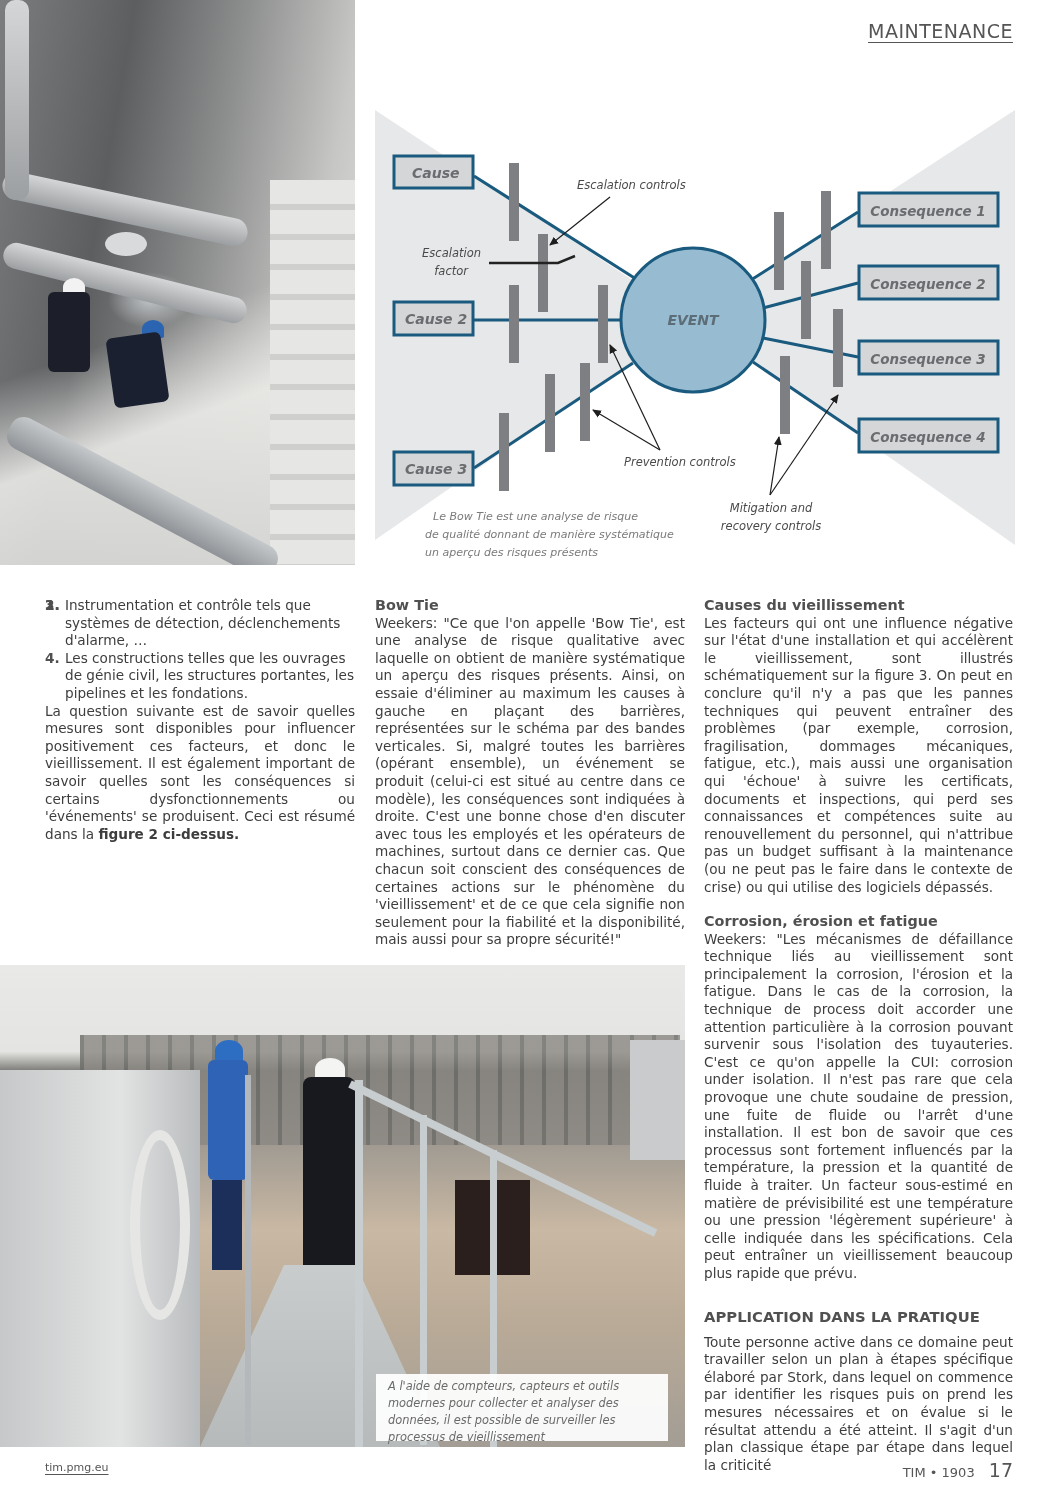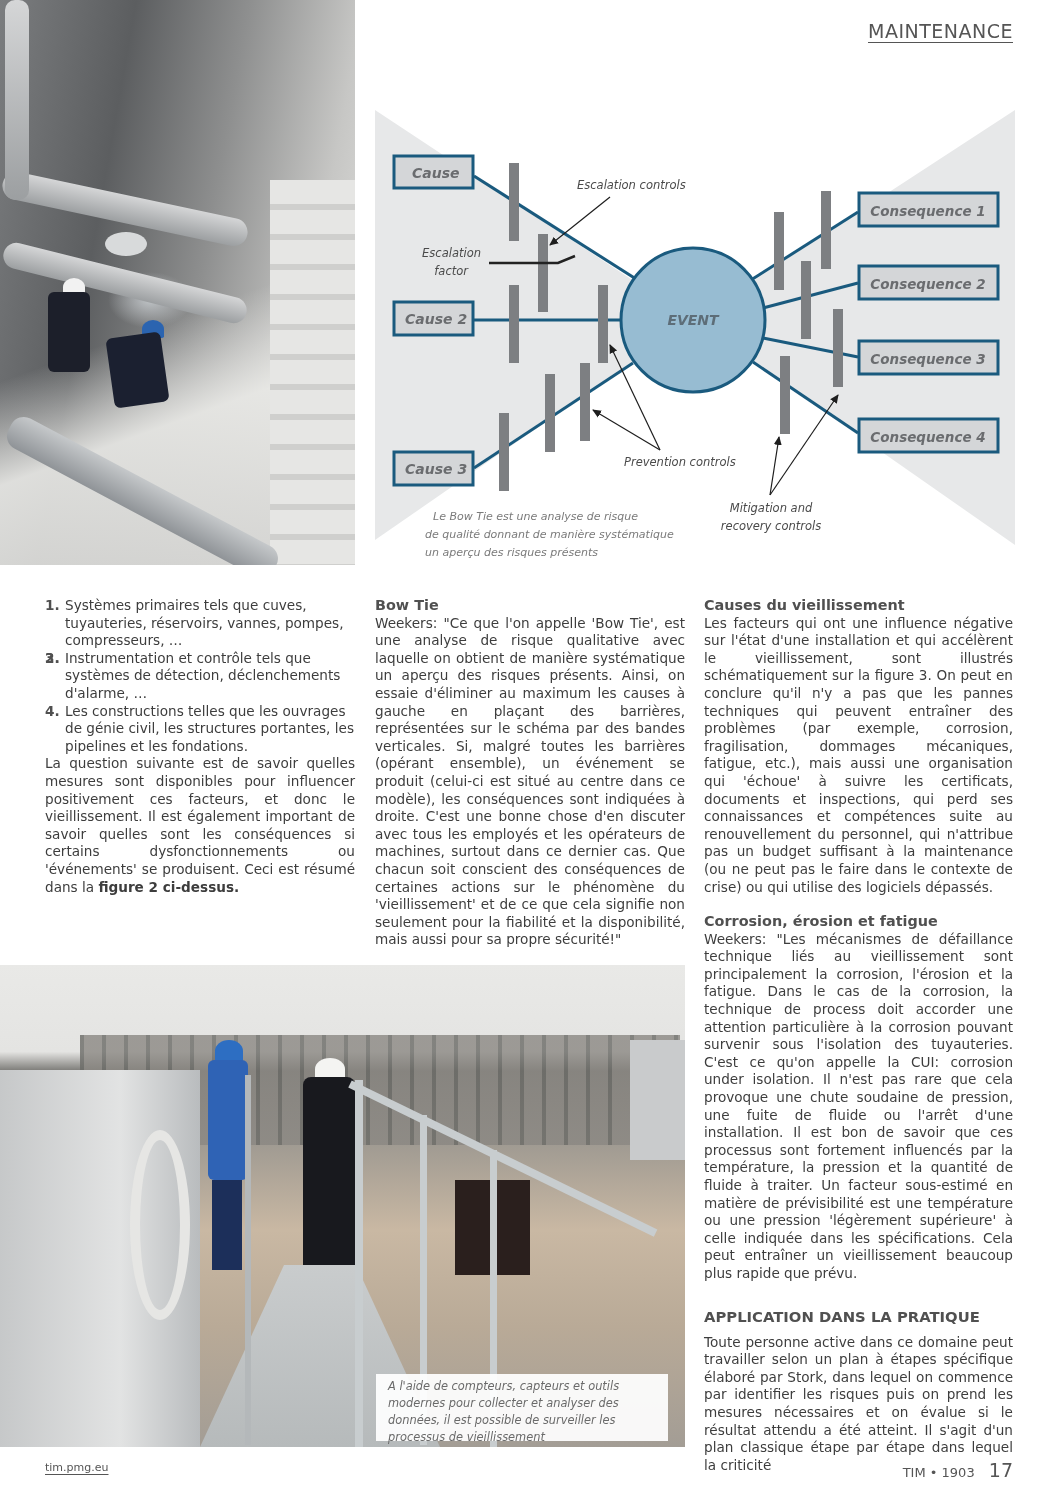--- a/index.html
+++ b/index.html
@@ -137,21 +137,21 @@
   </g>
   <g font-size="11" font-style="italic" fill="#7a7a7a">
     <text x="433" y="520">Le Bow Tie est une analyse de risque</text>
     <text x="425" y="538">de qualité donnant de manière systématique</text>
     <text x="425" y="556">un aperçu des risques présents</text>
   </g>
 </svg>
 
 <div class="col" style="left:45px;top:597px;width:310px;">
   <ul class="list">
-    <li><span class="num">1.</span><span>Systèmes primaires tels que cuves, tuyauteries, réservoirs, vannes, pompes, compresseurs, …</span></li>
+    <li><span class="num">1.</span></li>
     <li><span class="num">2.</span></li>
     <li><span class="num">3.</span><span>Instrumentation et contrôle tels que systèmes de détection, déclenchements d'alarme, …</span></li>
     <li><span class="num">4.</span><span>Les constructions telles que les ouvrages de génie civil, les structures portantes, les pipelines et les fondations.</span></li>
   </ul>
   <p><span>La question suivante est de savoir quelles mesures sont disponibles pour influencer positivement ces facteurs, et donc le vieillissement. Il est également important de savoir quelles sont les conséquences si certains dysfonctionnements ou 'événements' se produisent. Ceci est résumé dans la </span><b>figure 2 ci-dessus.</b></p>
 </div>
 
 <div class="col" style="left:375px;top:597px;width:310px;">
   <h3>Bow Tie</h3>
   <p>Weekers: "Ce que l'on appelle 'Bow Tie', est une analyse de risque qualitative avec laquelle on obtient de manière systématique un aperçu des risques présents. Ainsi, on essaie d'éliminer au maximum les causes à gauche en plaçant des barrières, représentées sur le schéma par des bandes verticales. Si, malgré toutes les barrières (opérant ensemble), un événement se produit (celui-ci est situé au centre dans ce modèle), les conséquences sont indiquées à droite. C'est une bonne chose d'en discuter avec tous les employés et les opérateurs de machines, surtout dans ce dernier cas. Que chacun soit conscient des conséquences de certaines actions sur le phénomène du 'vieillissement' et de ce que cela signifie non seulement pour la fiabilité et la disponibilité, mais aussi pour sa propre sécurité!"</p>

